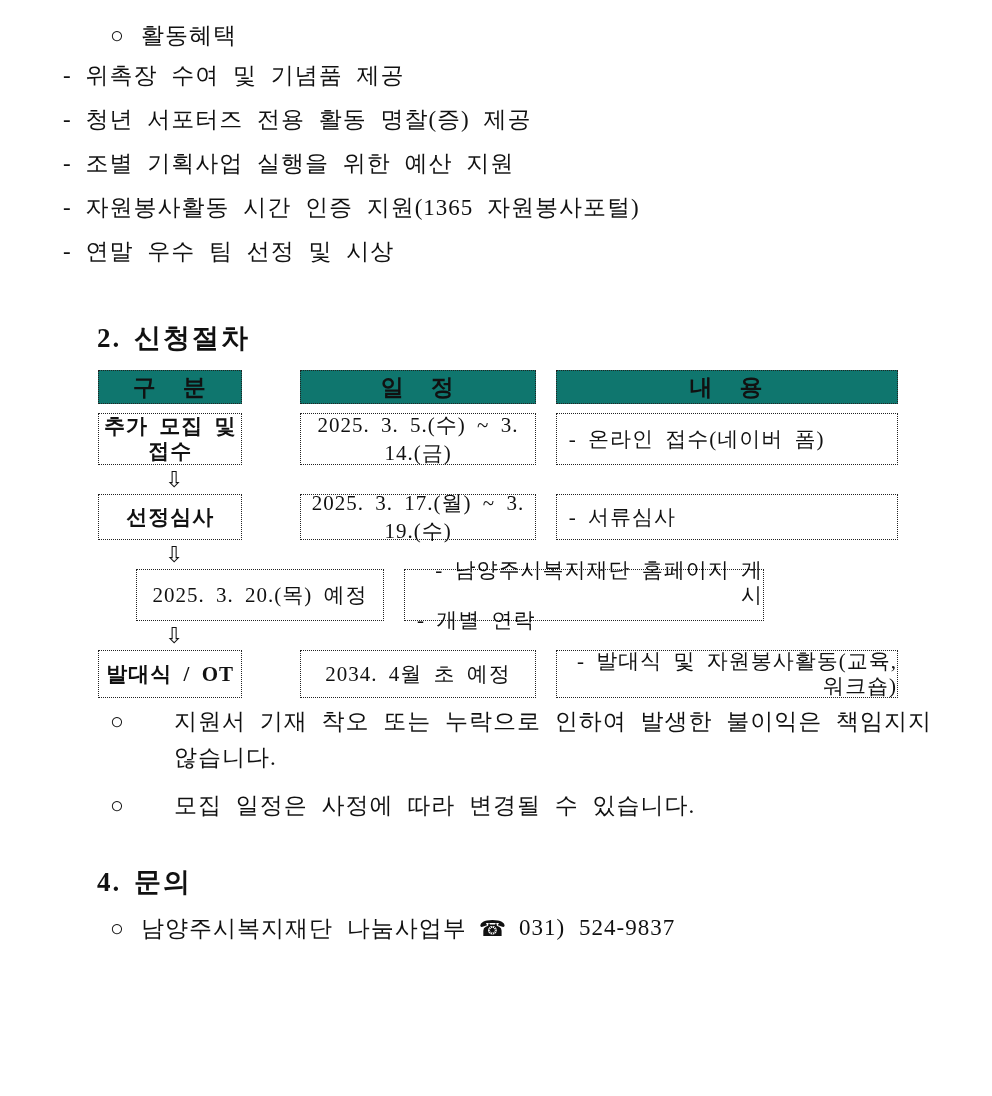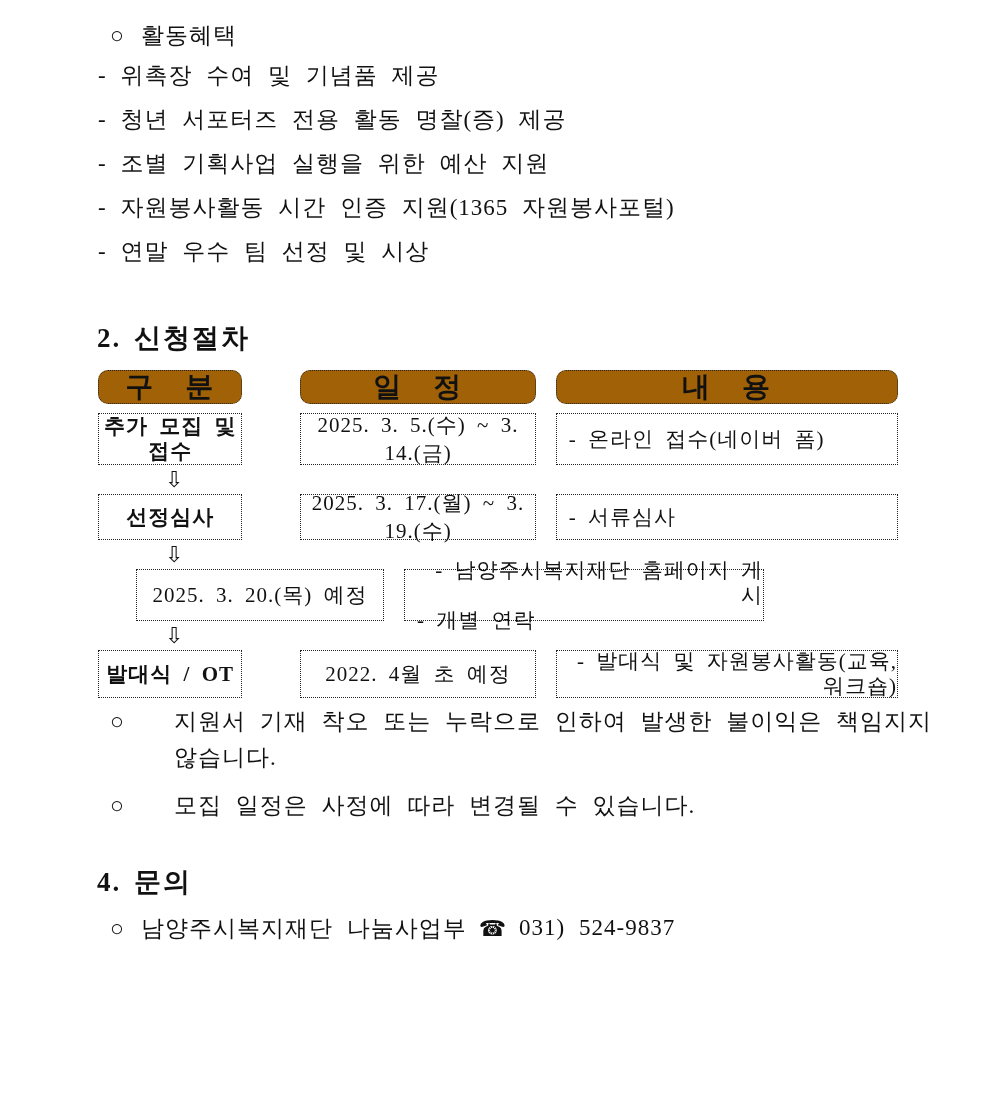--- a/index.html
+++ b/index.html
@@ -10,42 +10,42 @@
     color:#111111;
     font-family:"Liberation Serif","DejaVu Serif",serif;
     box-sizing:border-box;
     padding-top:16px;
     overflow:hidden;
   }
   .txt{font-size:23px;letter-spacing:1px;word-spacing:7px;}
   
   .benefit-head{display:flex;align-items:center;height:38px;margin-left:110px;}
   .circle{font-size:23px;margin-right:16px;line-height:1;}
-  .benefit-item{height:44px;line-height:44px;margin-left:98px;white-space:nowrap;}
+  .benefit-item{height:44px;line-height:44px;margin-left:63px;white-space:nowrap;}
   
   .sec-heading{
     font-size:27px;font-weight:bold;letter-spacing:2px;word-spacing:4px;
     margin:46px 0 0 97px;height:36px;line-height:36px;
   }
   
   .proc{margin:14px 0 0 98px;width:800px;}
   .trow{display:flex;gap:20px;}
   .cell{
     border:1px dotted #222222;box-sizing:border-box;
     display:flex;align-items:center;justify-content:center;
     text-align:center;font-size:21px;letter-spacing:1px;word-spacing:5px;
     background:#ffffff;
   }
   .c1{width:152px;}
   .c2{width:248px;margin-left:38px;}
   .c3{width:360px;justify-content:flex-start;text-align:right;padding-left:12px;
       flex-direction:column;align-items:flex-start;}
   .c3 .detail{line-height:25px;}
   .c3.single{justify-content:center;}
-  .hcell{background:#a16207;height:34px;font-weight:bold;font-size:28px;letter-spacing:2px;border-radius:10px;}
+  .hcell{background:#0f766e;height:34px;font-weight:bold;font-size:23px;letter-spacing:2px;}
   .hrow{margin-bottom:9px;}
   .step{font-weight:bold;white-space:pre-line;line-height:25px;}
   .r1 .cell{height:52px;}
   .r2 .cell{height:46px;}
   .r3 .cell{height:52px;}
   .r4 .cell{height:48px;}
   .arrow-row{width:152px;height:29px;display:flex;align-items:center;justify-content:center;}
   .arrow{font-family:"DejaVu Sans",sans-serif;font-size:22px;line-height:1;color:#111;}
   
   .note{display:flex;margin-left:110px;font-size:23px;letter-spacing:1px;word-spacing:7px;}
@@ -122,21 +122,21 @@
     </div>
 
     <div class="arrow-row">
       <span class="arrow">⇩</span>
     </div>
 
     <div class="trow r4">
       <div class="cell c1">
         <span class="step">발대식 / OT</span>
       </div>
-      <div class="cell c2">2022. 4월 초 예정</div>
+      <div class="cell c2">2034. 4월 초 예정</div>
       <div class="cell c3 single">
         <span class="detail">- 발대식 및 자원봉사활동(교육, 워크숍)</span>
       </div>
     </div>
   </div>
 
 
   <div class="note first">
     <span class="circle">○</span>
     <span class="note-text">지원서 기재 착오 또는 누락으로 인하여 발생한 불이익은 책임지지

